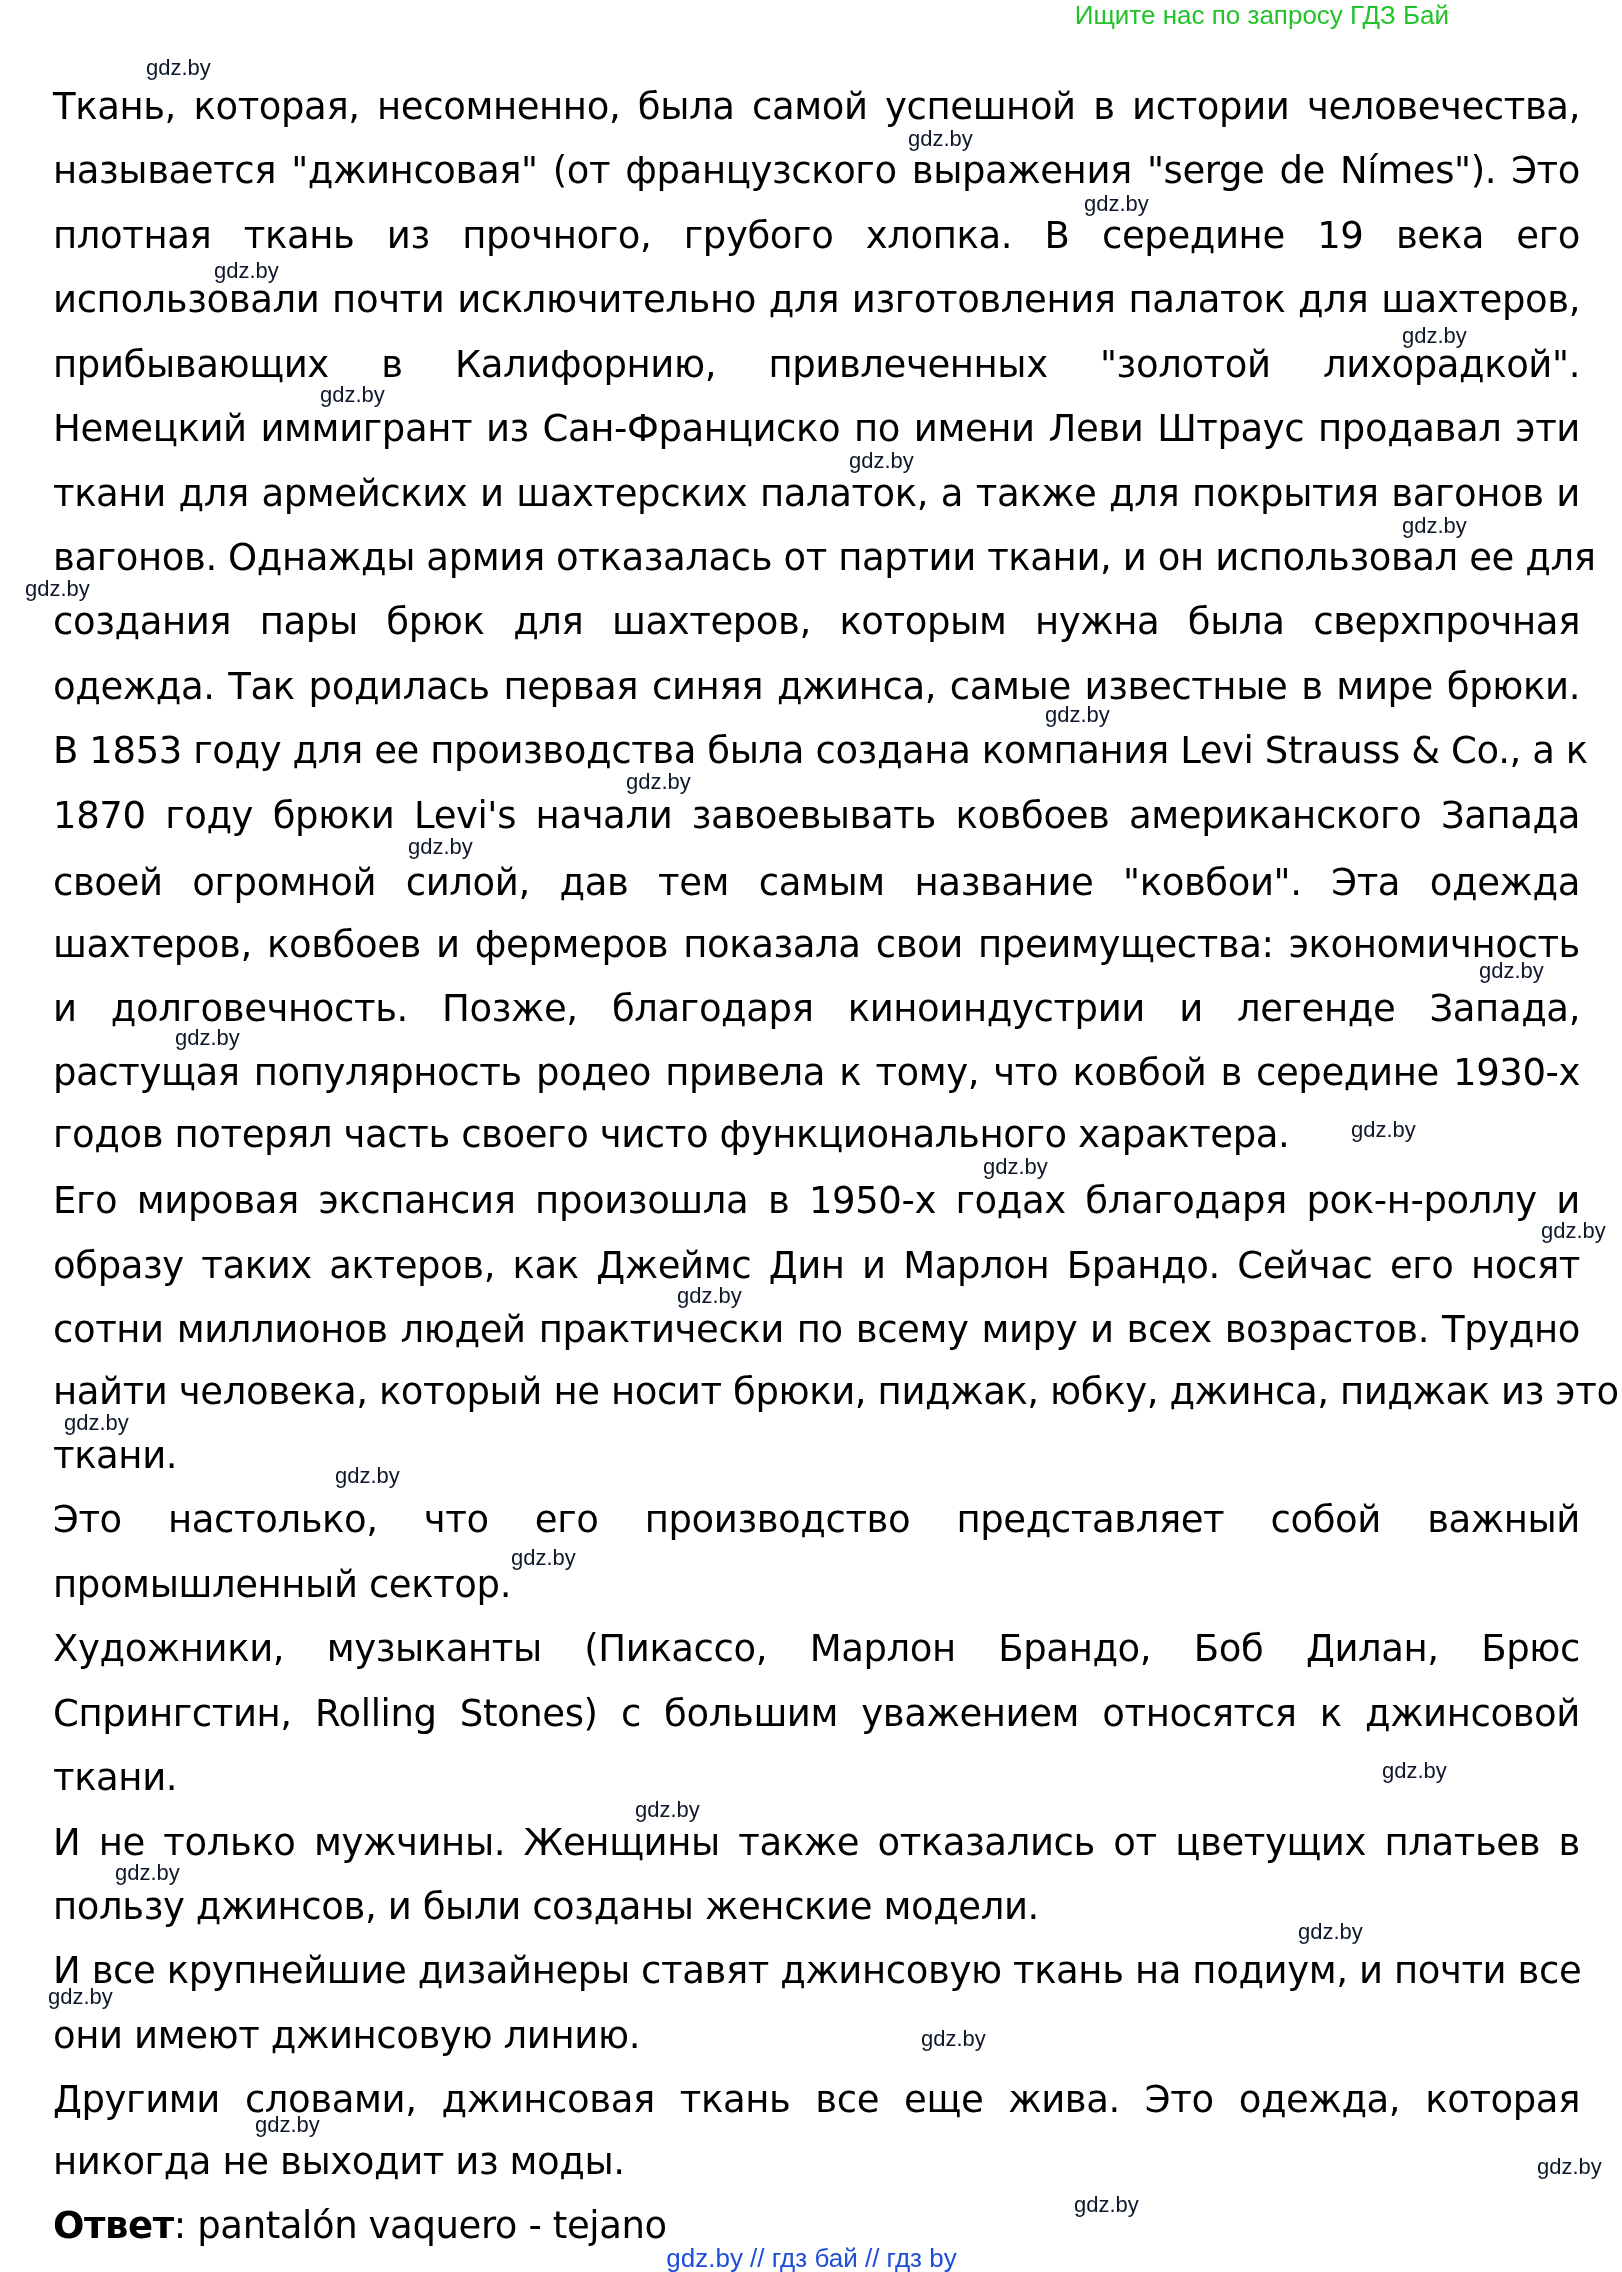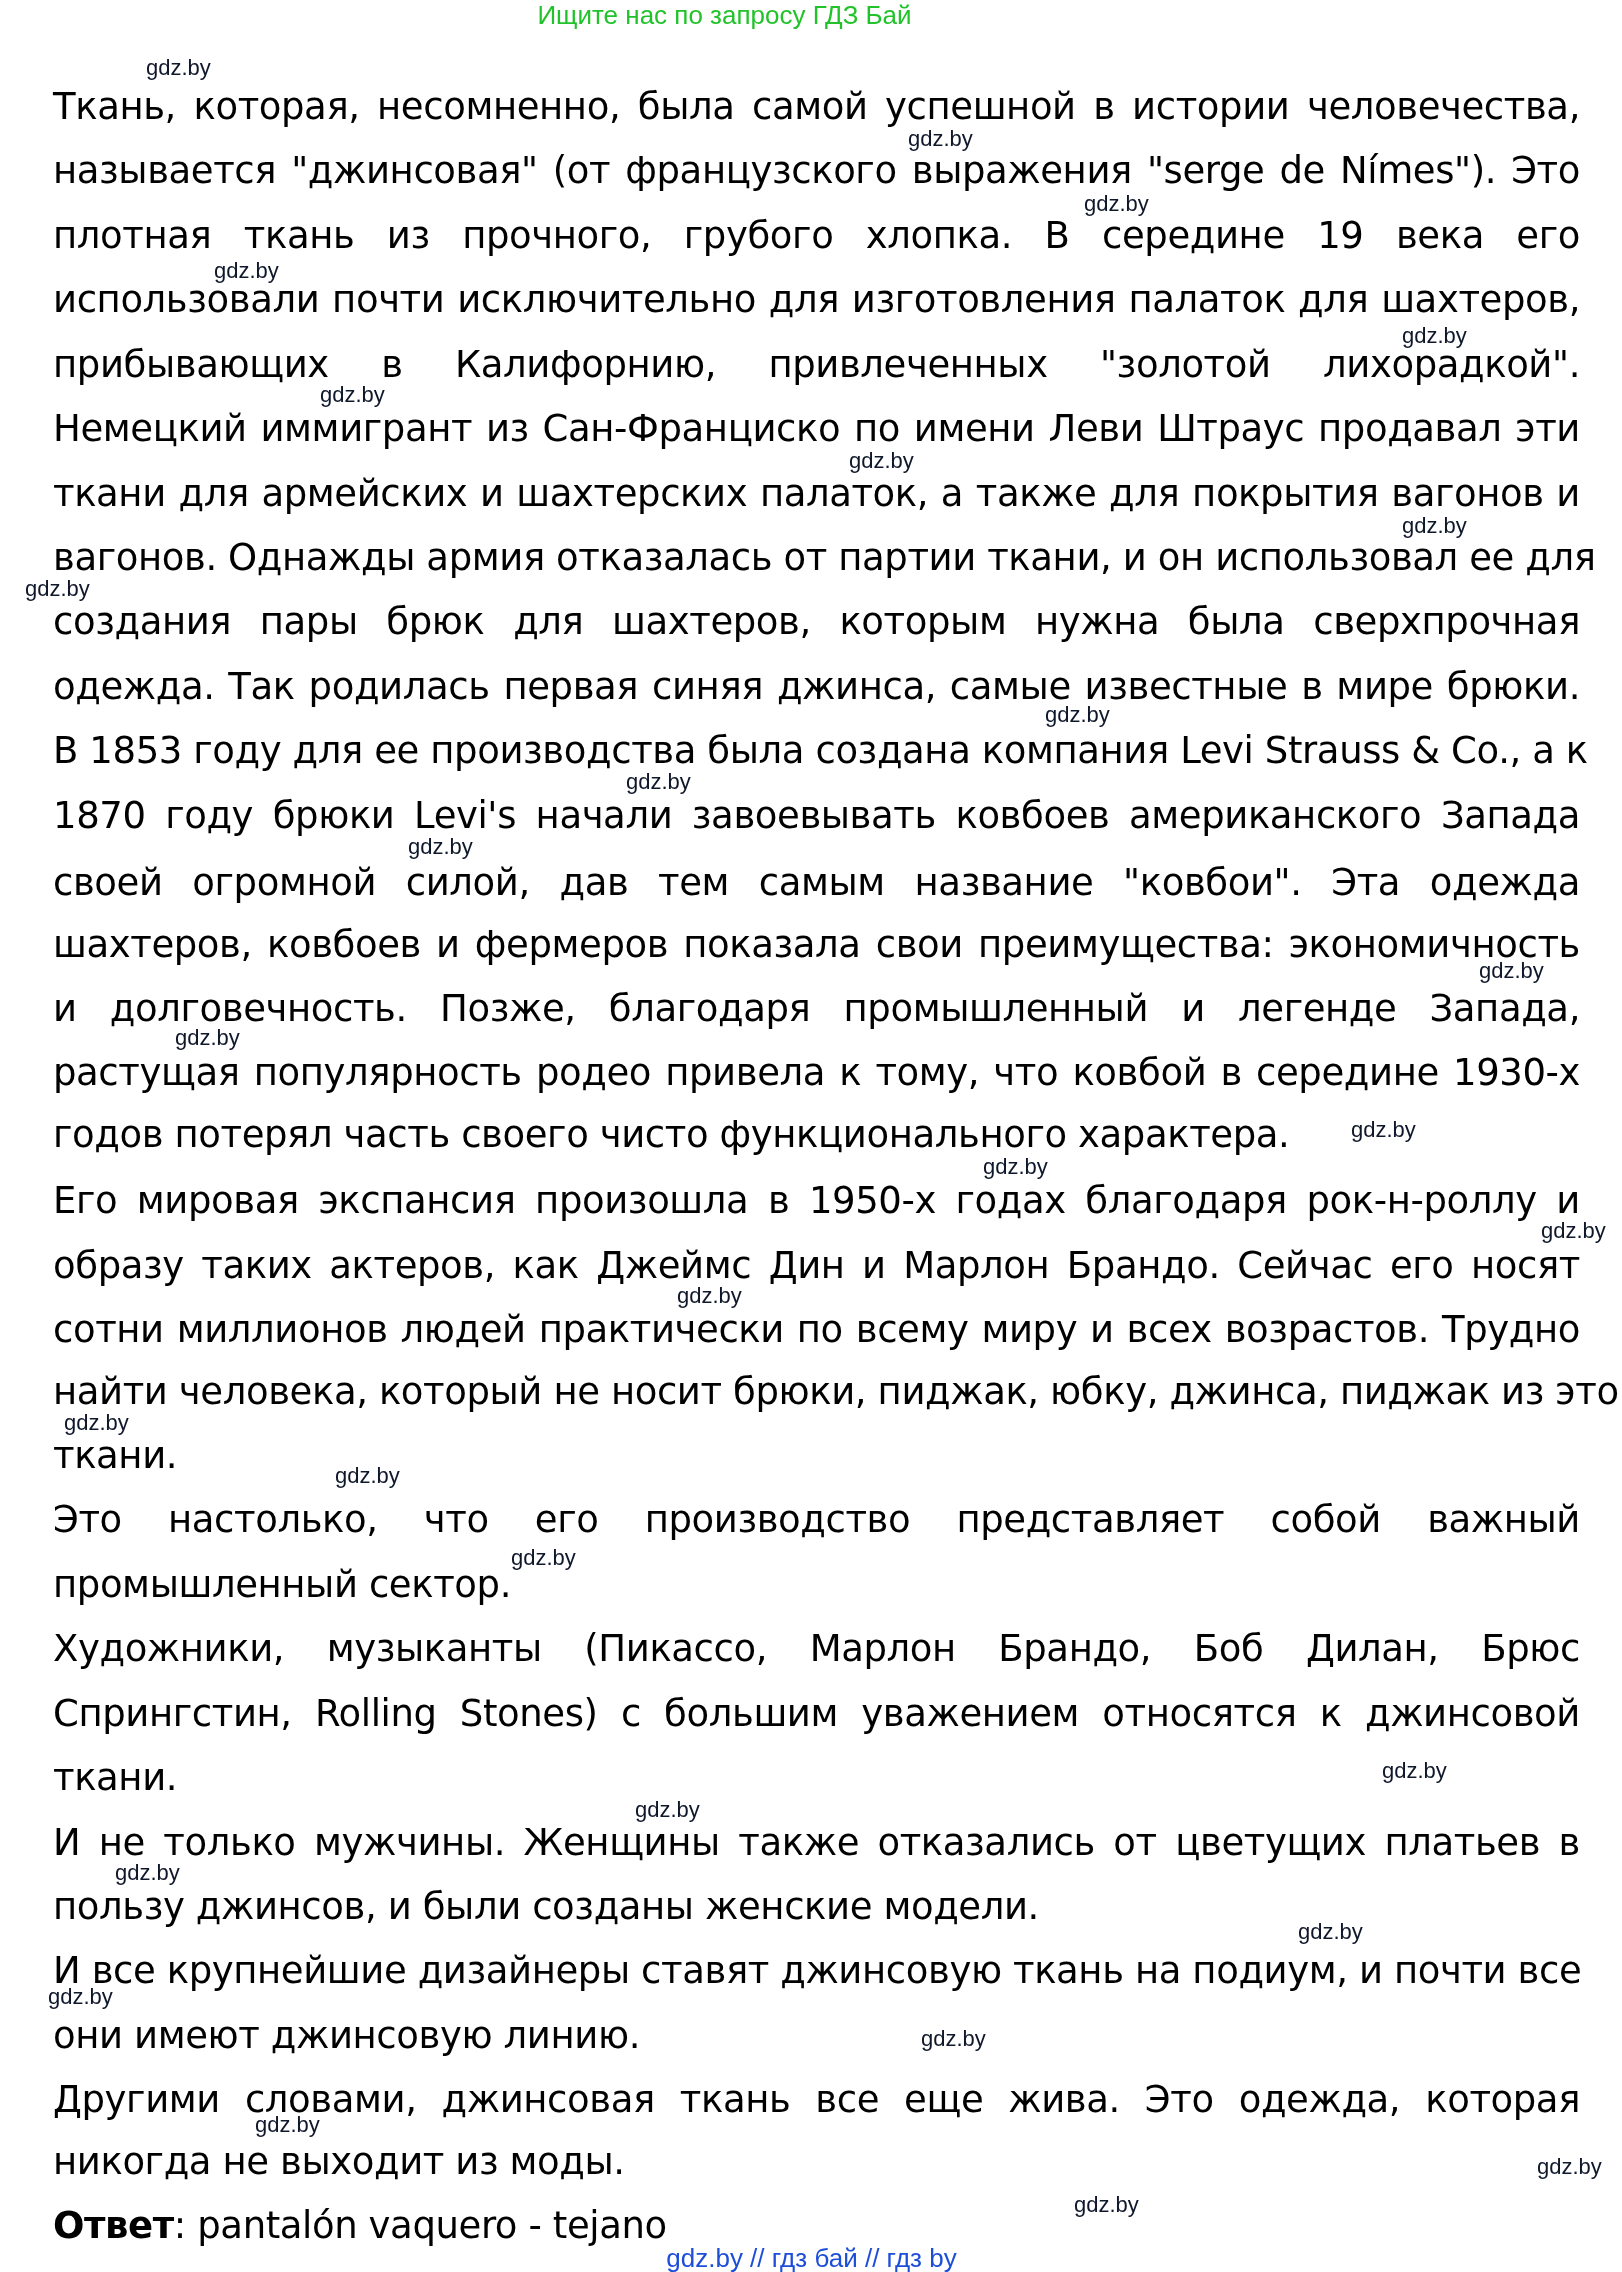--- a/index.html
+++ b/index.html
@@ -1,18 +1,18 @@
 <!DOCTYPE html>
 <html style="font-size:12.4px"><head>
 <meta charset="utf-8">
 <style>
   html, body { margin:0; padding:0; background:#ffffff; }
   body { width:1623px; height:2273px; position:relative; overflow:hidden;
          font-family:"DejaVu Sans", "Liberation Sans", sans-serif; color:#000; }
-  .header { position:absolute; left:0; width:1449px; top:0; text-align:center;
+  .header { position:absolute; left:0; width:1449px; top:0; text-align:right;
             font-family:"Liberation Sans", sans-serif; font-size:26px; line-height:31px; }
   .footer { position:absolute; left:0; width:1623px; top:2243px; text-align:center;
             font-family:"Liberation Sans", sans-serif; font-size:26px; line-height:31px; }
   .line { position:absolute; left:53px; width:1527px; font-size:37px; line-height:47px;
           white-space:nowrap; letter-spacing:-0.4px; }
   .line.j { text-align:justify; text-align-last:justify; }
   .wm { position:absolute; font-family:"Liberation Sans", sans-serif; font-size:22px;
         line-height:23px; color:#0f172a; white-space:nowrap; }
   b { font-weight:bold; }
 </style>
@@ -31,21 +31,21 @@
   <div class="line j" style="top:341px">прибывающих в Калифорнию, привлеченных "золотой лихорадкой".</div>
   <div class="line j" style="top:405px">Немецкий иммигрант из Сан-Франциско по имени Леви Штраус продавал эти</div>
   <div class="line j" style="top:470px">ткани для армейских и шахтерских палаток, а также для покрытия вагонов и</div>
   <div class="line j" style="top:534px">вагонов. Однажды армия отказалась от партии ткани, и он использовал ее для</div>
   <div class="line j" style="top:598px">создания пары брюк для шахтеров, которым нужна была сверхпрочная</div>
   <div class="line j" style="top:663px">одежда.  Так родилась первая синяя джинса, самые известные в мире брюки.</div>
   <div class="line j" style="top:727px">В 1853 году для ее производства была создана компания Levi Strauss &amp; Co., а к</div>
   <div class="line j" style="top:792px">1870 году брюки Levi's начали завоевывать ковбоев американского Запада</div>
   <div class="line j" style="top:859px">своей огромной силой, дав тем самым название "ковбои".  Эта одежда</div>
   <div class="line j" style="top:921px">шахтеров, ковбоев и фермеров показала свои преимущества: экономичность</div>
-  <div class="line j" style="top:985px">и долговечность.  Позже, благодаря промышленный и легенде Запада,</div>
+  <div class="line j" style="top:985px">и долговечность.  Позже, благодаря киноиндустрии и легенде Запада,</div>
   <div class="line j" style="top:1049px">растущая популярность родео привела к тому, что ковбой в середине 1930-х</div>
   <div class="line" style="top:1111px">годов потерял часть своего чисто функционального характера.</div>
   <div class="line j" style="top:1177px">Его мировая экспансия произошла в 1950-х годах благодаря рок-н-роллу и</div>
   <div class="line j" style="top:1242px">образу таких актеров, как Джеймс Дин и Марлон Брандо. Сейчас его носят</div>
   <div class="line j" style="top:1306px">сотни миллионов людей практически по всему миру и всех возрастов.  Трудно</div>
   <div class="line j" style="top:1368px">найти человека, который не носит брюки, пиджак, юбку, джинса, пиджак из этой</div>
   <div class="line" style="top:1432px">ткани.</div>
   <div class="line j" style="top:1496px">Это настолько, что его производство представляет собой важный</div>
   <div class="line" style="top:1561px">промышленный сектор.</div>
   <div class="line j" style="top:1625px">Художники, музыканты (Пикассо, Марлон Брандо, Боб Дилан, Брюс</div>

